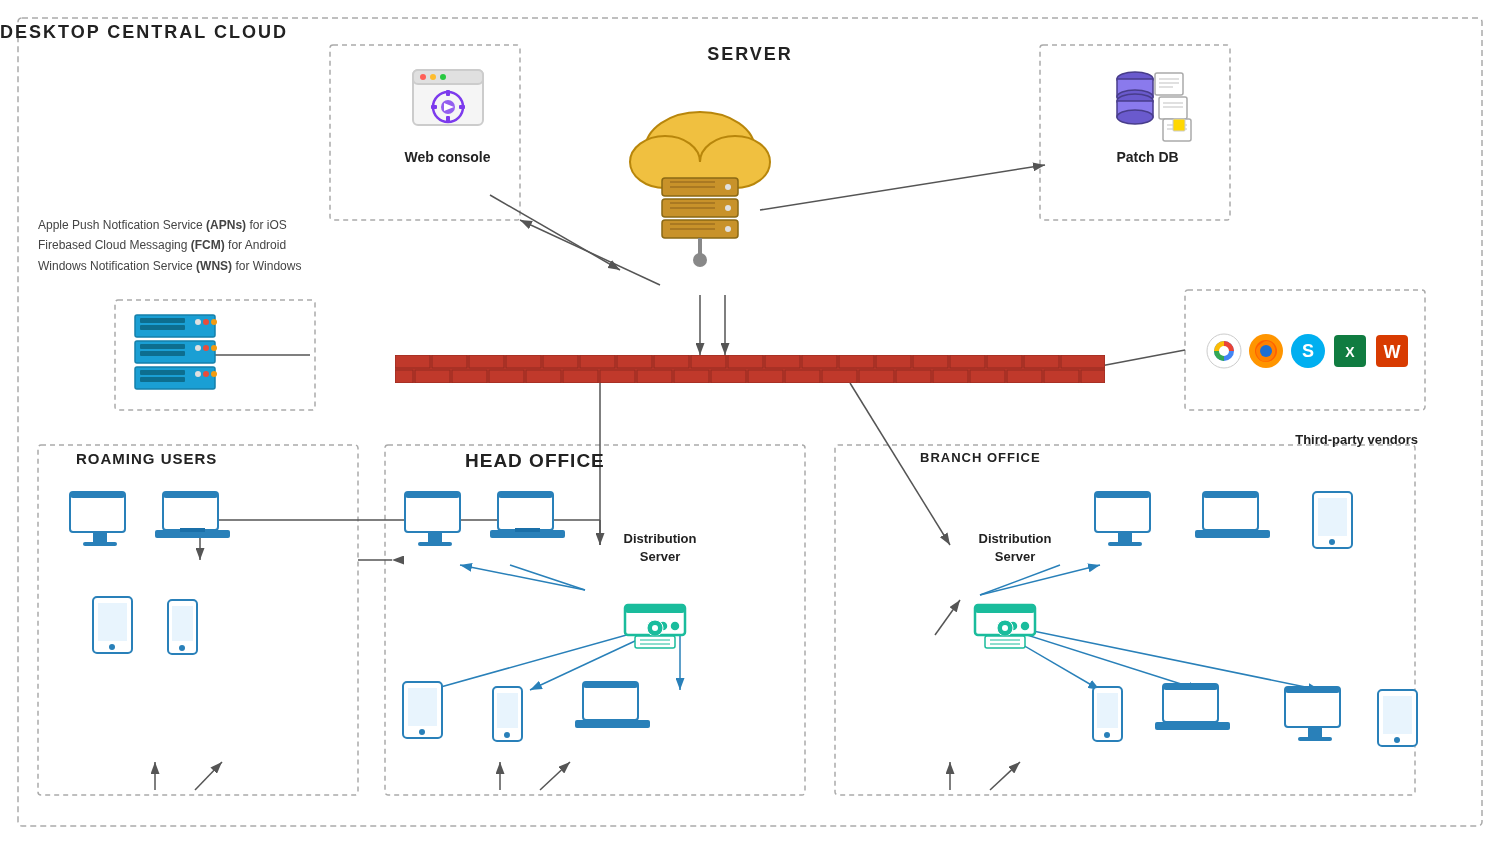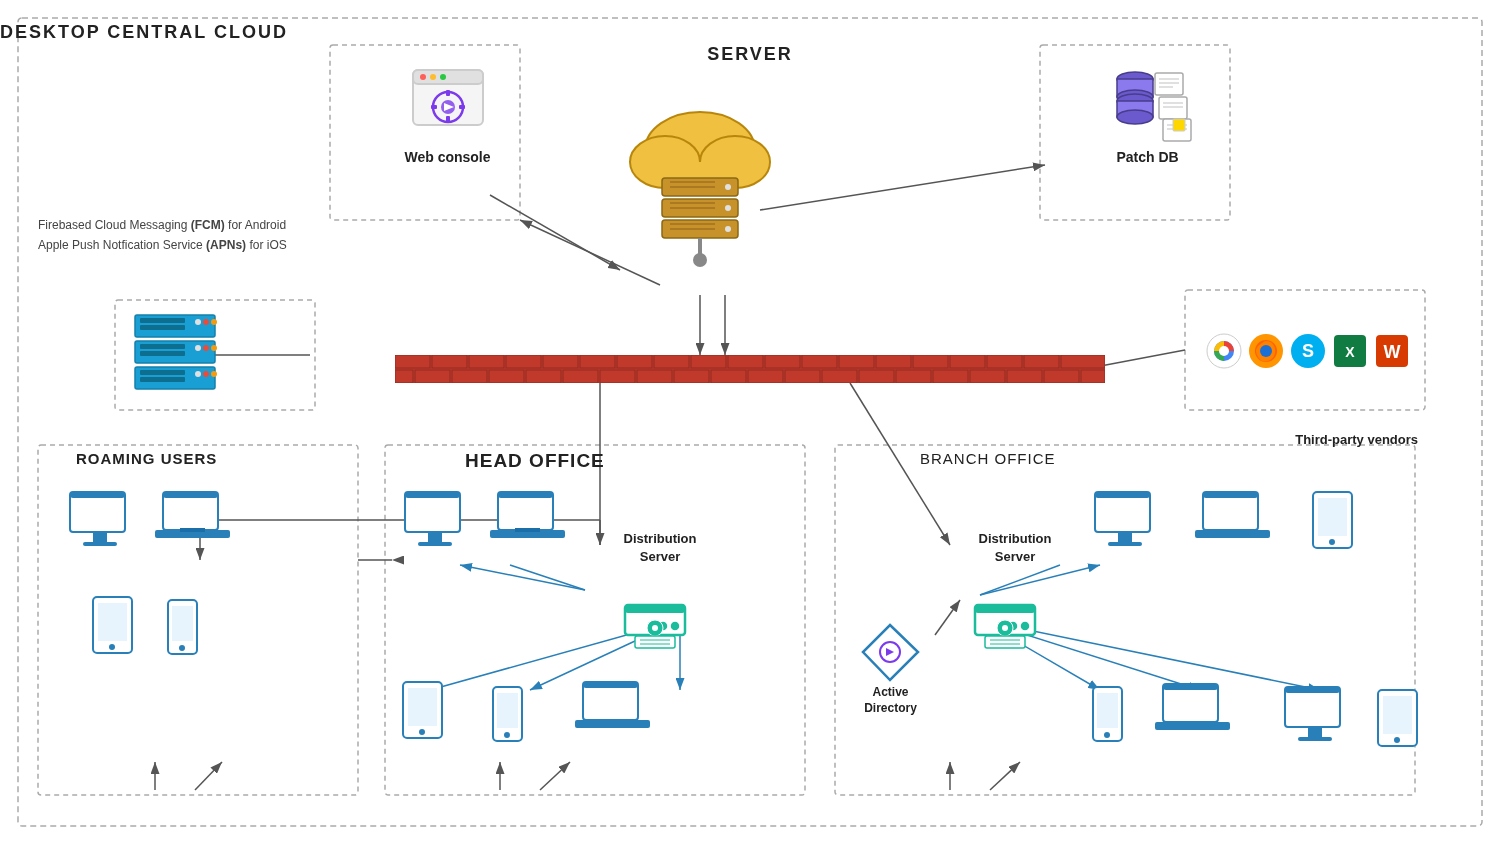--- a/index.html
+++ b/index.html
@@ -182,22 +182,23 @@
       <rect x="60" y="54" width="28" height="22" rx="2" fill="white" stroke="#aaa" stroke-width="1.5"></rect>
       <line x1="64" y1="60" x2="84" y2="60" stroke="#ccc" stroke-width="1.2"></line>
       <line x1="64" y1="64" x2="84" y2="64" stroke="#ccc" stroke-width="1.2"></line>
 
       <rect x="70" y="54" width="12" height="12" rx="1" fill="#ffd700" stroke="#ccc" stroke-width="1"></rect>
     </svg>
     <div style="font-size:14px;font-weight:bold;color:#222;margin-top:4px;">Patch DB</div>
   </div>
 
   <div style="position:absolute;top:215px;left:38px;font-size:12px;color:#444;line-height:1.7;">
+    <div>Apple Push Notfication Service <strong>(APNs)</strong> for iOS</div>
     <div>Firebased Cloud Messaging <strong>(FCM)</strong> for Android</div>
-    <div>Apple Push Notfication Service <strong>(APNs)</strong> for iOS</div>
+    <div>Windows Notification Service <strong>(WNS)</strong> for Windows</div>
   </div>
 
   <div style="position:absolute;top:310px;left:130px;">
     <svg width="175" height="90" viewBox="0 0 175 90">
 
       <rect x="5" y="5" width="80" height="22" rx="2" fill="#1a9fd4" stroke="#1580aa" stroke-width="1.5"></rect>
       <rect x="10" y="8" width="45" height="5" rx="1" fill="#0d6e8f"></rect>
       <rect x="10" y="15" width="45" height="5" rx="1" fill="#0d6e8f"></rect>
       <circle cx="68" cy="12" r="3" fill="#e0e0e0"></circle>
       <circle cx="76" cy="12" r="3" fill="#e74c3c"></circle>
@@ -299,21 +300,21 @@
 
     <svg width="36" height="36" viewBox="0 0 36 36">
       <rect x="2" y="2" width="32" height="32" rx="4" fill="#D83B01"></rect>
       <text x="18" y="25" text-anchor="middle" font-size="18" font-weight="bold" fill="white">W</text>
     </svg>
   </div>
   <div style="position:absolute;top:405px;left:1198px;width:220px;text-align:right;font-size:13px;font-weight:bold;color:#222;margin-top:27px;">Third-party vendors</div>
 
   <div style="position:absolute;top:450px;left:76px;font-size:15px;font-weight:bold;letter-spacing:1px;color:#222;">ROAMING USERS</div>
   <div style="position:absolute;top:450px;left:465px;font-size:19px;font-weight:bold;letter-spacing:1px;color:#222;">HEAD OFFICE</div>
-  <div style="position:absolute;top:450px;left:920px;font-size:15px;font-weight:normal;letter-spacing:1px;color:#222;">BRANCH OFFICE</div>
+  <div style="position:absolute;top:450px;left:920px;font-size:13px;font-weight:bold;letter-spacing:1px;color:#222;">BRANCH OFFICE</div>
 
   <div style="position:absolute;top:490px;left:65px;">
     <svg width="70" height="65" viewBox="0 0 70 65">
       <rect x="5" y="2" width="55" height="40" rx="3" fill="white" stroke="#2980b9" stroke-width="2"></rect>
       <rect x="5" y="2" width="55" height="6" fill="#2980b9" rx="3"></rect>
       <rect x="28" y="42" width="14" height="10" fill="#2980b9"></rect>
       <rect x="18" y="52" width="34" height="4" rx="2" fill="#2980b9"></rect>
     </svg>
   </div>
   <div style="position:absolute;top:490px;left:155px;">
@@ -410,30 +411,20 @@
       <circle cx="55" cy="46" r="5" fill="#1abc9c" stroke="white" stroke-width="1.5"></circle>
       <circle cx="43" cy="46" r="5" fill="#1abc9c" stroke="white" stroke-width="1.5"></circle>
       <circle cx="35" cy="48" r="8" fill="#1abc9c" stroke="white" stroke-width="1"></circle>
       <circle cx="35" cy="48" r="3" fill="white"></circle>
       <rect x="15" y="56" width="40" height="12" rx="2" fill="white" stroke="#1abc9c" stroke-width="1.5"></rect>
       <line x1="20" y1="60" x2="50" y2="60" stroke="#1abc9c" stroke-width="1"></line>
       <line x1="20" y1="64" x2="50" y2="64" stroke="#1abc9c" stroke-width="1"></line>
     </svg>
   </div>
 
-  <div style="position:absolute;top:620px;left:858px;display:flex;flex-direction:column;align-items:center;">
-    <svg width="65" height="65" viewBox="0 0 65 65">
-
-      <polygon points="32,5 60,32 32,60 5,32" fill="white" stroke="#2980b9" stroke-width="2.5"></polygon>
-
-      <circle cx="32" cy="32" r="10" fill="none" stroke="#7c3aed" stroke-width="2"></circle>
-      <polygon points="28,28 28,36 36,32" fill="#7c3aed"></polygon>
-    </svg>
-    <div style="font-size:12px;font-weight:bold;color:#222;text-align:center;line-height:1.3;">Active<br>Directory</div>
-  </div>
 
   <div style="position:absolute;top:490px;left:1090px;">
     <svg width="70" height="65" viewBox="0 0 70 65">
       <rect x="5" y="2" width="55" height="40" rx="3" fill="white" stroke="#2980b9" stroke-width="2"></rect>
       <rect x="5" y="2" width="55" height="6" fill="#2980b9" rx="3"></rect>
       <rect x="28" y="42" width="14" height="10" fill="#2980b9"></rect>
       <rect x="18" y="52" width="34" height="4" rx="2" fill="#2980b9"></rect>
     </svg>
   </div>
   <div style="position:absolute;top:490px;left:1195px;">

